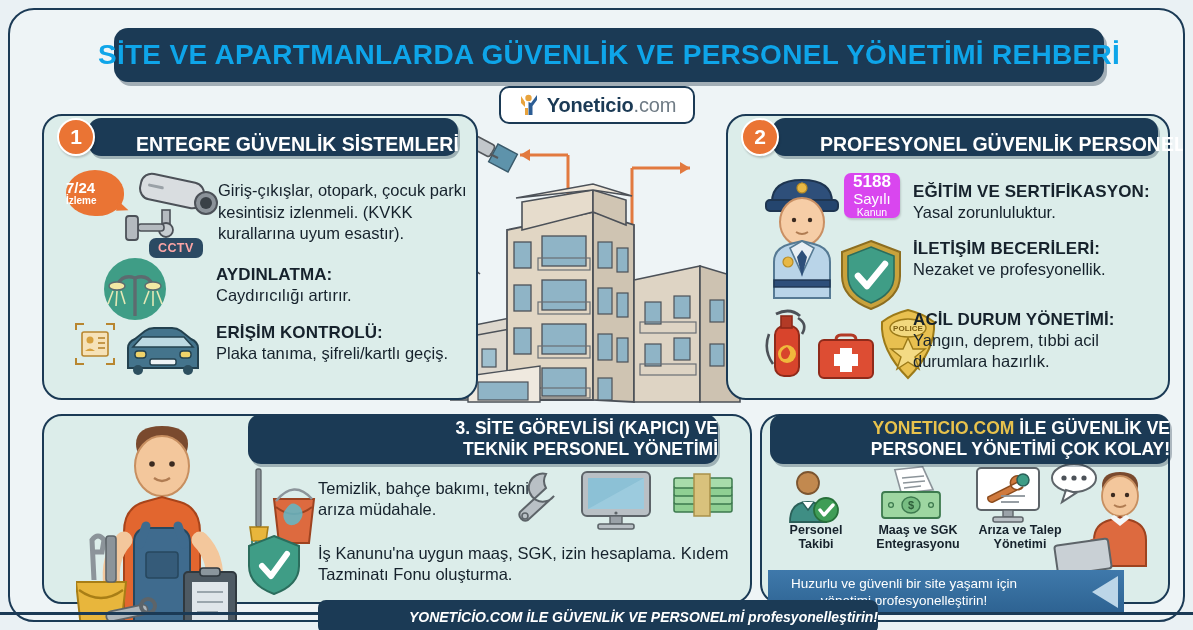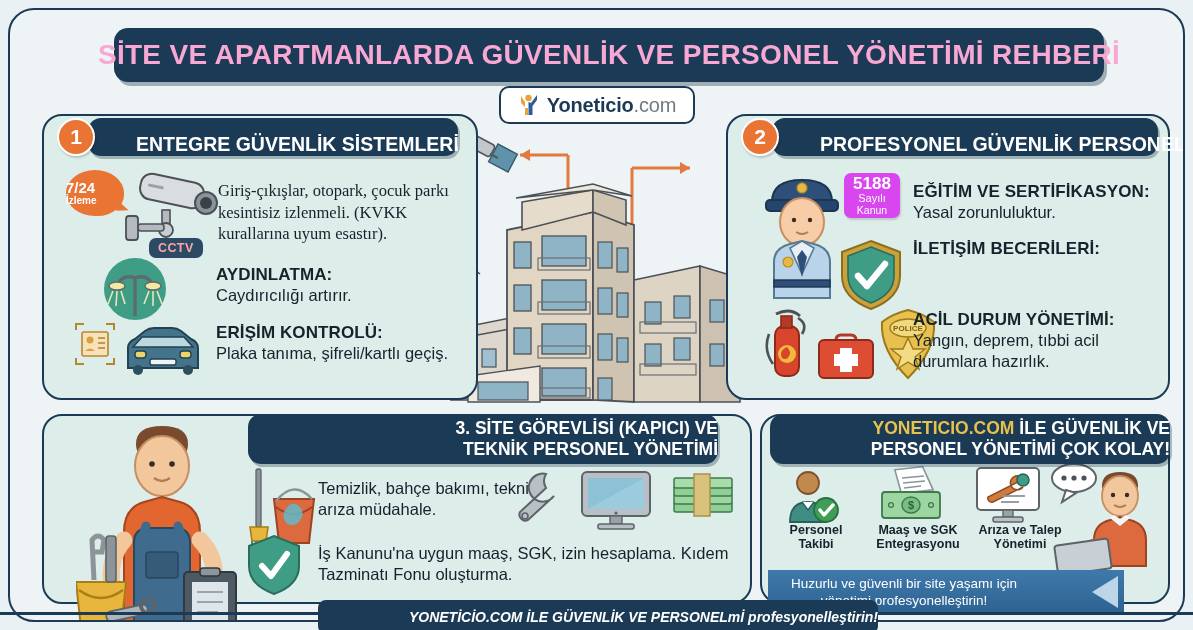--- a/index.html
+++ b/index.html
@@ -28,21 +28,21 @@
   .title-bar {
     position: absolute;
     left: 104px; top: 18px;
     width: 990px; height: 54px;
     background: #1b3a55;
     border-radius: 14px;
     display: flex; align-items: center; justify-content: center;
     box-shadow: 3px 4px 0 rgba(20,42,62,0.35);
   }
   .title-bar span {
-    color: #f9a8d4;
+    color: #0ea5e9;
     font-size: 28px;
     font-weight: bold;
     letter-spacing: 0.3px;
     white-space: nowrap;
   }
   
   .logo-chip {
     position: absolute;
     left: 489px; top: 76px;
     width: 196px; height: 38px;
@@ -106,21 +106,21 @@
     display: flex; align-items: center; justify-content: center;
     color: #ffffff; font-size: 21px; font-weight: bold;
     z-index: 8;
     box-shadow: 1px 2px 2px rgba(0,0,0,0.18);
   }
   #num1 { left: 47px;  top: 108px; }
   #num2 { left: 731px; top: 108px; }
 
   
   .txt { position: absolute; color: #16222c; }
-  .lead { font-size: 16.5px; line-height: 21px; font-family: Liberation Serif, serif; }
+  .lead { font-size: 16.5px; line-height: 21px; }
 
   
   #c1t1 { left: 208px; top: 170px; width: 256px; font-size: 16.5px; line-height: 21.5px; }
   #c1t2 { left: 206px; top: 255px; width: 230px; }
   #c1t3 { left: 206px; top: 313px; width: 245px; }
   .ttl { font-size: 17px; font-weight: bold; display:block; letter-spacing:0.1px;}
   .sub { font-size: 16.5px; line-height: 21px; display:block; }
 
   
   #c2t1 { left: 903px; top: 172px; width: 260px; }
@@ -155,21 +155,21 @@
 
   
   .kanun-badge {
     position: absolute; left: 834px; top: 163px;
     width: 56px; height: 45px; border-radius: 7px;
     background: #d946ef; color: #fff; text-align:center;
     display:flex; flex-direction:column; align-items:center; justify-content:center;
     line-height: 1.08; box-shadow: 1px 2px 2px rgba(0,0,0,0.15);
   }
   .kanun-badge .k1 { font-size: 17px; font-weight: bold; }
-  .kanun-badge .k2 { font-size: 11px; }
+  .kanun-badge .k2 { font-size: 15px; }
   .kanun-badge .k3 { font-size: 10.5px; }
 
   
   .promo-labels {
     position: absolute; left: 758px; top: 513px; width: 300px;
     display: flex; justify-content: space-between;
   }
   .promo-label {
     text-align: center; font-size: 12.5px; font-weight: bold;
     color: #16222c; line-height: 14px; width: 96px;
@@ -430,20 +430,21 @@
       <span class="k2">Sayılı</span>
       <span class="k3">Kanun</span>
     </div>
 
     <div class="txt" id="c2t1">
       <span class="ttl">EĞİTİM VE SERTİFİKASYON:</span>
       <span class="sub">Yasal zorunluluktur.</span>
     </div>
     <div class="txt" id="c2t2">
       <span class="ttl">İLETİŞİM BECERİLERİ:</span>
+      <span class="sub">Nezaket ve profesyonellik.</span>
     </div>
 
     <svg class="ill" style="left:752px; top:296px; width:50px; height:74px;" viewBox="0 0 50 74">
       <rect x="13" y="20" width="24" height="50" rx="9" fill="#d8442c" stroke="#8f2a1a" stroke-width="2"></rect>
       <rect x="19" y="10" width="11" height="12" fill="#b33a26" stroke="#8f2a1a" stroke-width="1.6"></rect>
       <path d="M14 8 q14 -7 24 2" stroke="#4c5158" stroke-width="3" fill="none"></path>
       <path d="M36 12 q10 6 4 16" stroke="#4c5158" stroke-width="2.6" fill="none"></path>
       <path d="M7 28 q-6 16 4 30" stroke="#4c5158" stroke-width="2.6" fill="none"></path>
       <circle cx="25" cy="48" r="9" fill="#f0b83c"></circle>
       <path d="M25 41 q5 5 2 9 q-1 3 -4 3 q-4 0 -4 -5 q0 -4 6 -7 z" fill="#d8442c"></path>

